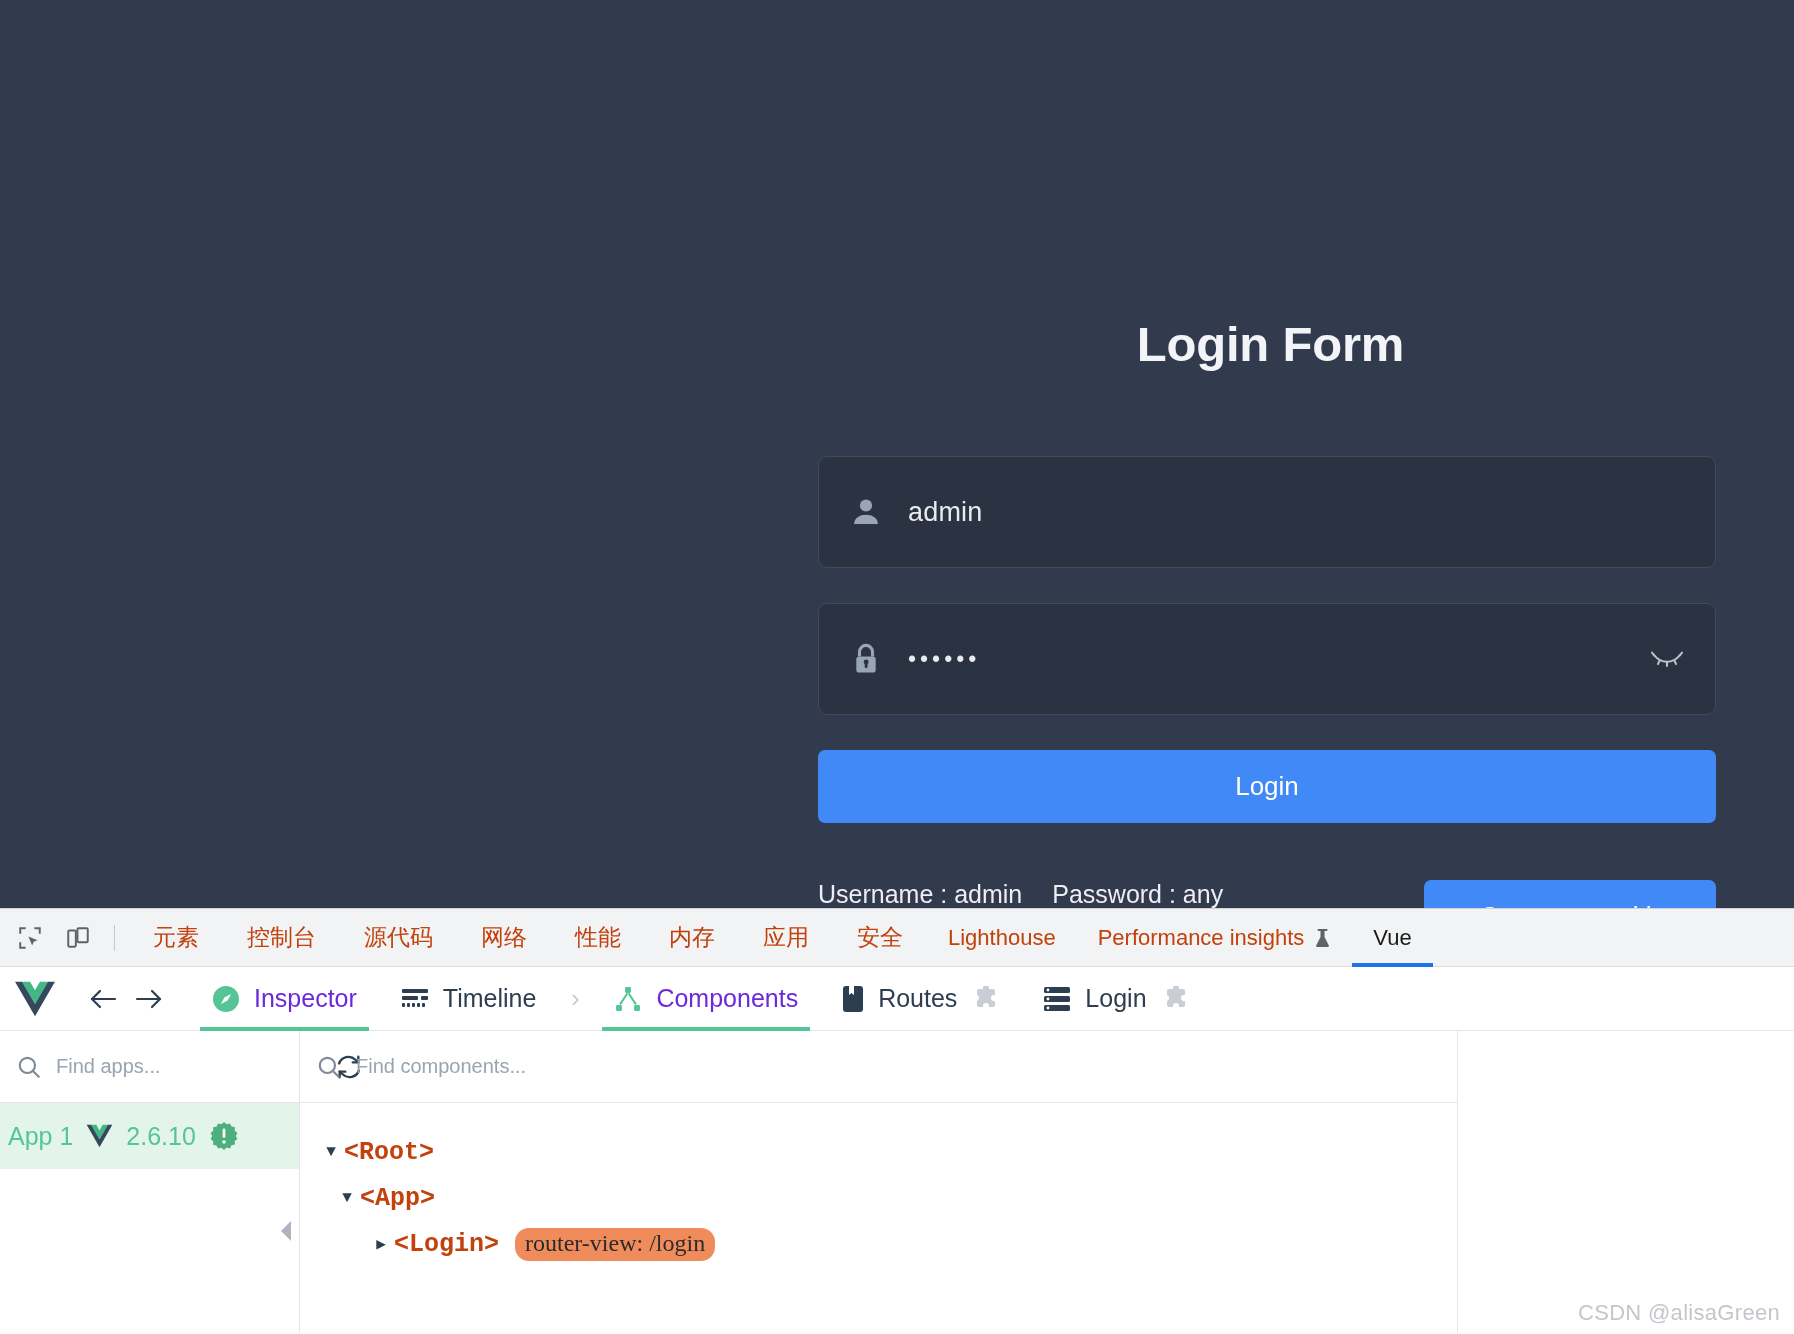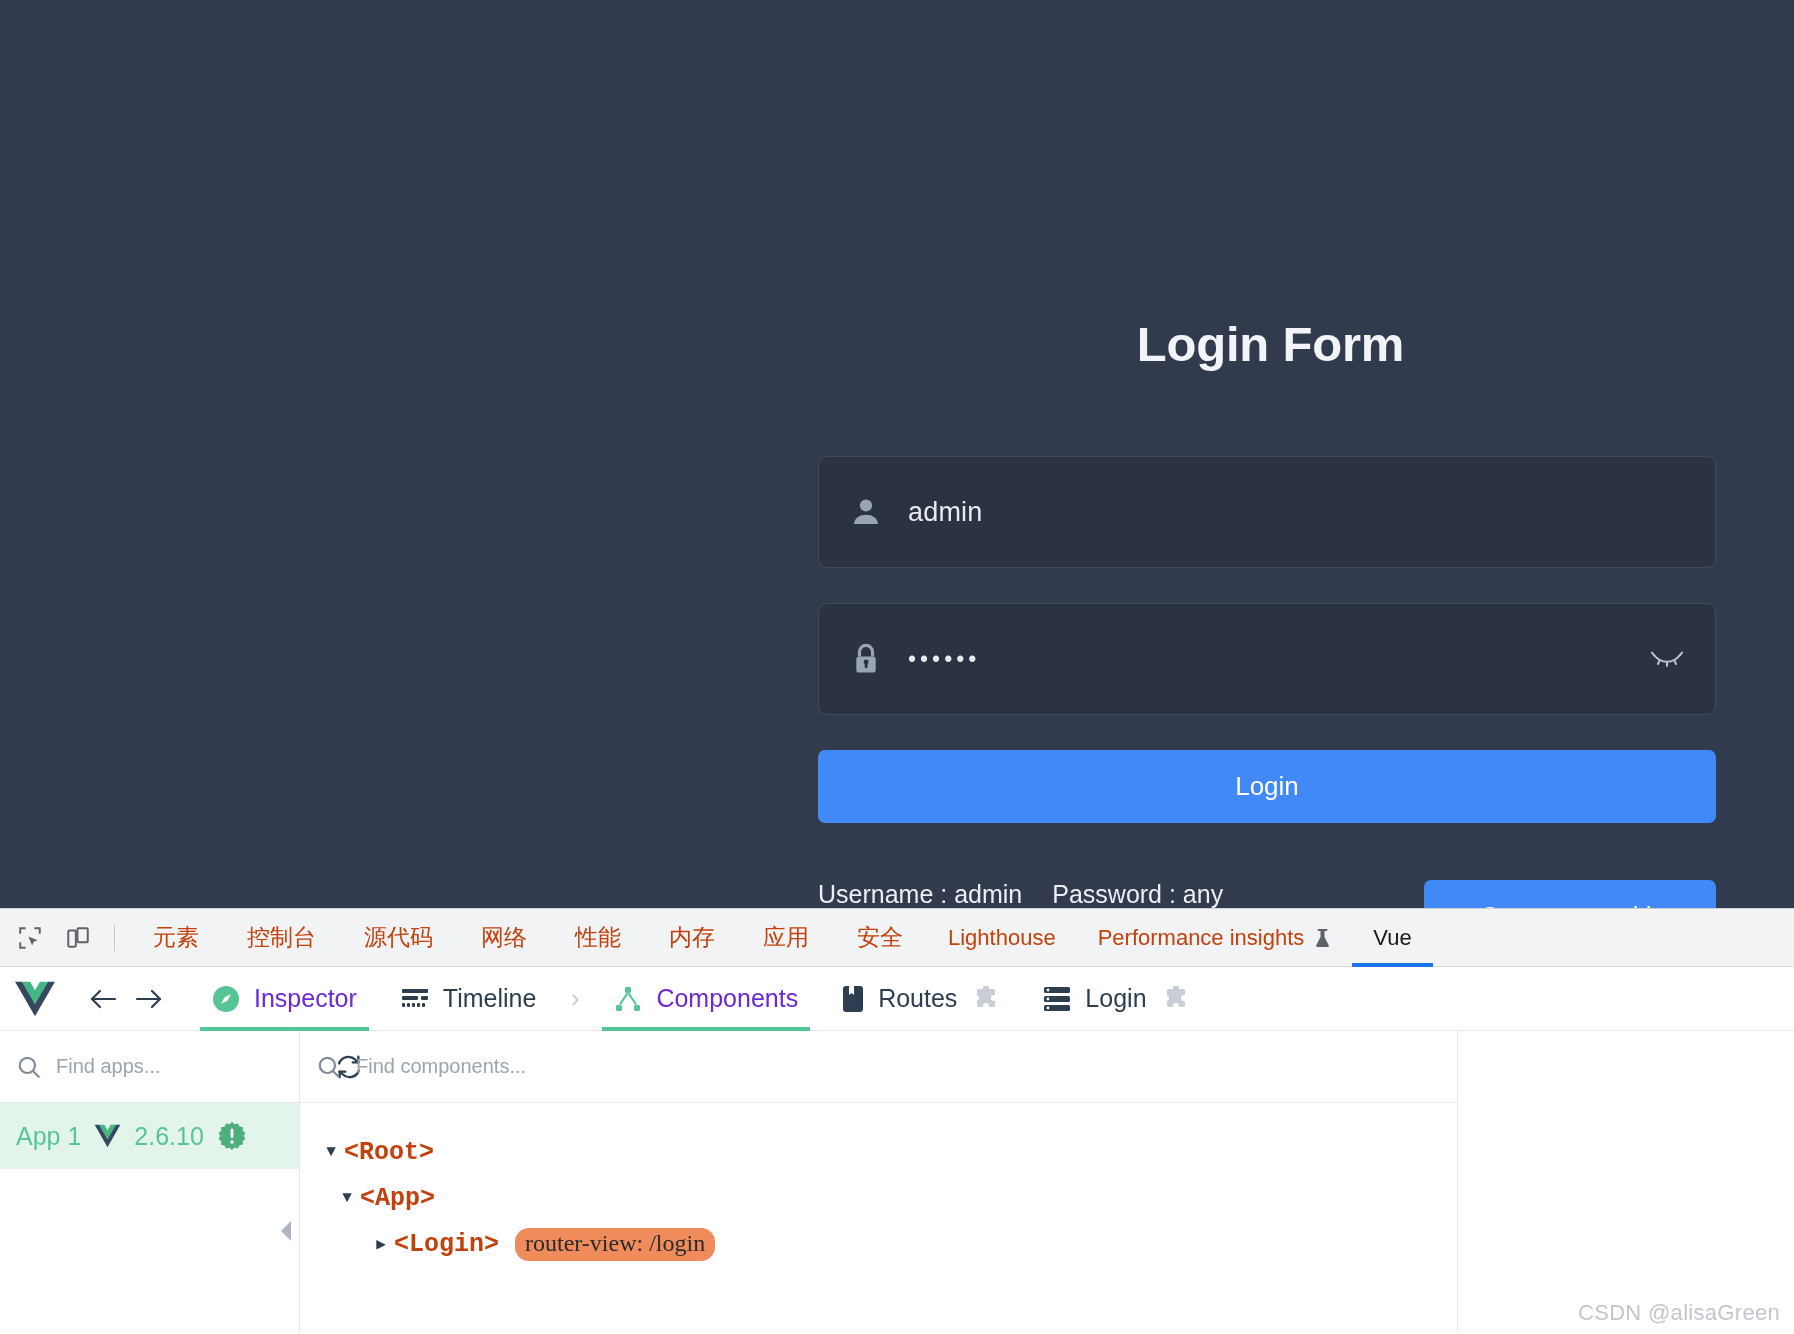--- a/index.html
+++ b/index.html
@@ -148,21 +148,21 @@
     font-size: 20px; color: #3b82f6; flex: 1;
     font-family: "Liberation Sans", sans-serif;
   }
   .search-input::placeholder { color: #9aa4b1; }
   .refresh-btn {
     width: 38px; height: 38px; display:flex; align-items:center; justify-content:center;
     cursor: pointer; color: #2c3e50;
   }
   #app-item {
     height: 66px; background: #e3f5ea; display: flex; align-items: center;
-    padding-left: 16px; gap: 13px; cursor: pointer;
+    padding-left: 8px; gap: 13px; cursor: pointer;
   }
   #app-item .app-label { font-size: 25px; color: #56c596; }
   #app-item .app-ver { font-size: 25px; color: #56c596; }
   #app-item .mini-vue { display:flex; align-items:center; }
   #app-item .badge { display:flex; align-items:center; }
   #collapse-arrow {
     position: absolute; right: 6px; bottom: 90px;
     width: 14px; height: 24px; display:flex; align-items:center; justify-content:center;
     cursor: pointer;
   }

